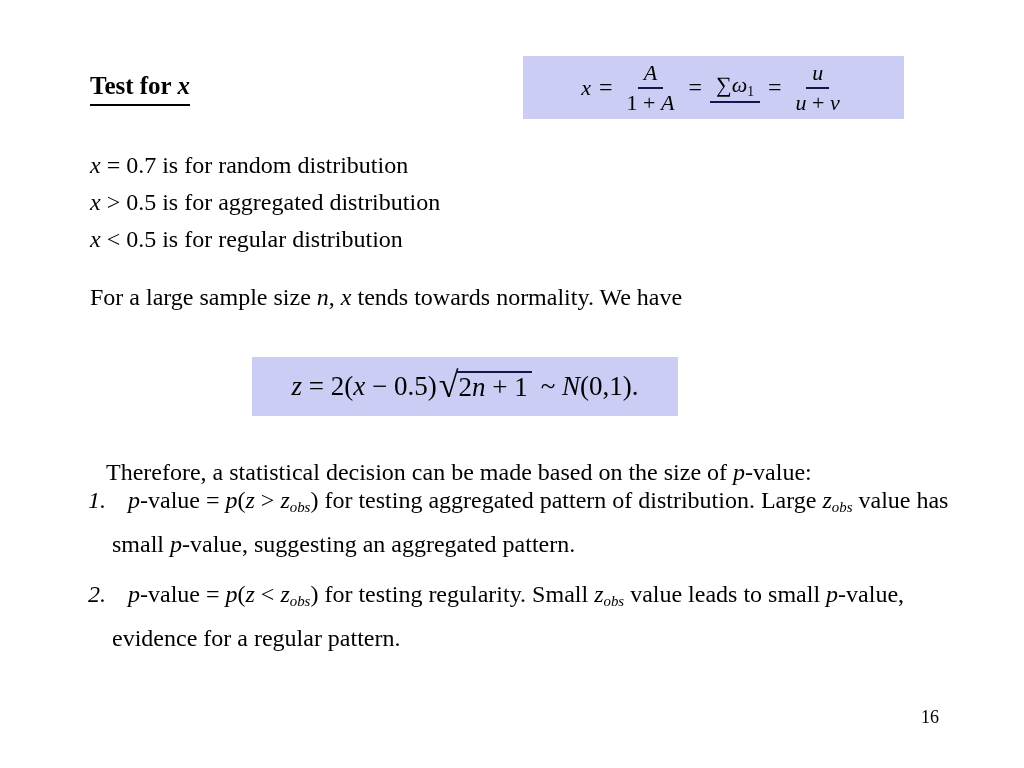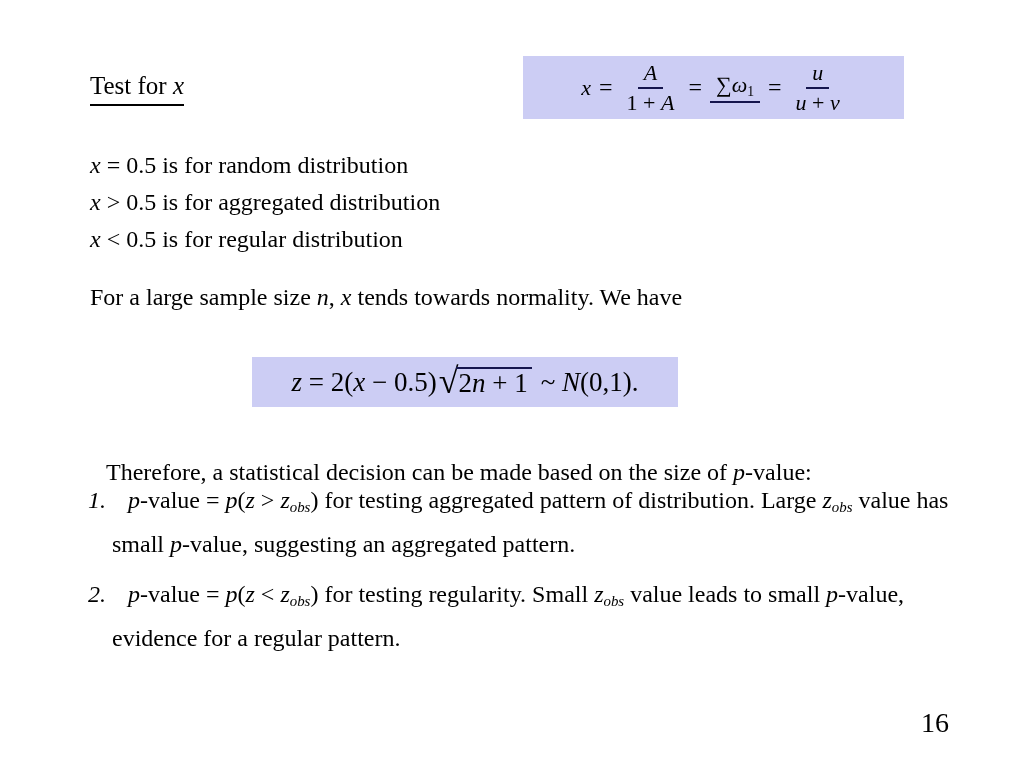--- a/index.html
+++ b/index.html
@@ -12,50 +12,50 @@
   #slide { position:relative; width:1024px; height:768px; overflow:hidden; background:#fff; }
 
   .abs { position:absolute; }
 
   
   .seg-i  { font-style:italic; }
   .seg-sub  { font-size:0.62em; vertical-align:-0.28em; }
   .seg-isub { font-size:0.62em; vertical-align:-0.28em; font-style:italic; }
 
   
-  .title { left:90px; top:52px; font-size:25px; font-weight:normal; line-height:34px; }
+  .title { left:90px; top:52px; font-size:25px; font-weight:bold; line-height:34px; }
   .title .underline { display:inline-block; border-bottom:2px solid #000; padding-bottom:1px; }
 
   
   .fbox { position:absolute; display:flex; align-items:center; justify-content:center; background:#cccdf4; }
   .fbox-x { left:523px; top:56px; width:381px; height:63px; font-size:22px; }
   .f-op { margin:0 8px; font-size:24px; }
   .frac { display:inline-flex; flex-direction:column; align-items:center; text-align:center; }
   .frac .num { padding:0 6px 1px; border-bottom:2px solid #15154d; line-height:1.15; white-space:nowrap; }
   .frac .den { padding:1px 6px 0; line-height:1.15; white-space:nowrap; }
 
-  .fbox-z { left:252px; top:357px; width:426px; height:50px; font-size:27px; }
+  .fbox-z { left:252px; top:357px; width:426px; height:59px; font-size:27px; }
   .sqrt-grp { display:inline-flex; align-items:flex-start; margin-left:2px; }
   .rad-sign { font-size:36px; line-height:0.85; margin-right:-2px; }
   .radicand { border-top:2.5px solid #15154d; padding:0 4px 0 2px; margin-top:1px; line-height:1.1; white-space:nowrap; }
   .fz-post { margin-left:9px; }
 
   
   .statements { left:90px; top:147px; font-size:24px; line-height:37px; }
   .para { left:90px; top:279px; font-size:24px; line-height:37px; margin:0; }
   .therefore { left:90px; top:438px; font-size:24px; line-height:37px; margin:16px; }
 
   
   .list { left:112px; top:482px; width:846px; font-size:24px; line-height:37px; }
   .list-item { position:relative; }
   .list-item + .list-item { margin-top:13px; }
   .list-num { position:absolute; left:-24px; top:0; font-style:italic; }
   .li-text { display:block; text-indent:16px;font-family:Liberation Serif, serif; }
 
-  .page-num { left:921px; top:707px; font-size:28px; }
+  .page-num { left:921px; top:707px; font-size:18px; }
 </style>
 </head>
 <body>
 
 <div id="slide">
 
   <h1 class="abs title">
     <span class="underline"><span>Test for </span><span class="seg-i">x</span></span>
   </h1>
 
@@ -71,21 +71,21 @@
       <span class="num"><span>∑</span><span class="seg-i">ω</span><span class="seg-sub">1</span></span>
     </span>
     <span class="f-op">=</span>
     <span class="frac">
       <span class="num"><span class="seg-i">u</span></span>
       <span class="den"><span class="seg-i">u</span><span> + </span><span class="seg-i">v</span></span>
     </span>
   </div>
 
   <div class="abs statements">
-    <div class="stmt"><span class="seg-i">x</span><span> = 0.5 is for random distribution</span></div>
+    <div class="stmt"><span class="seg-i">x</span><span> = 0.7 is for random distribution</span></div>
     <div class="stmt"><span class="seg-i">x</span><span> &gt; 0.5 is for aggregated distribution</span></div>
     <div class="stmt"><span class="seg-i">x</span><span> &lt; 0.5 is for regular distribution</span></div>
   </div>
 
   <p class="abs para"><span>For a large sample size </span><span class="seg-i">n</span><span>, </span><span class="seg-i">x</span><span> tends towards normality. We have</span></p>
 
   <div class="fbox fbox-z" style="background-color: rgb(204, 205, 244);">
     <span><span class="seg-i">z</span><span> = 2(</span><span class="seg-i">x</span><span> − 0.5)</span></span>
     <span class="sqrt-grp">
       <span class="rad-sign">√</span>

